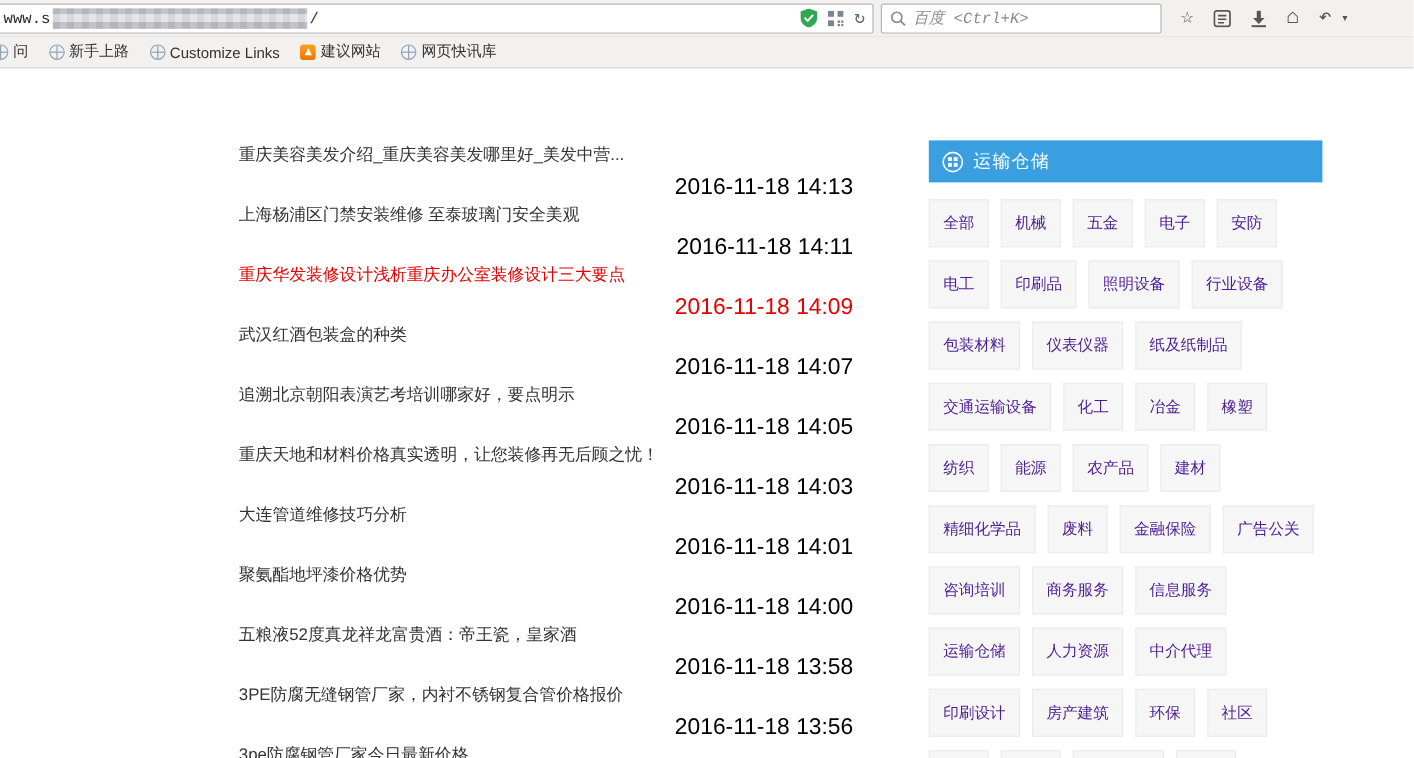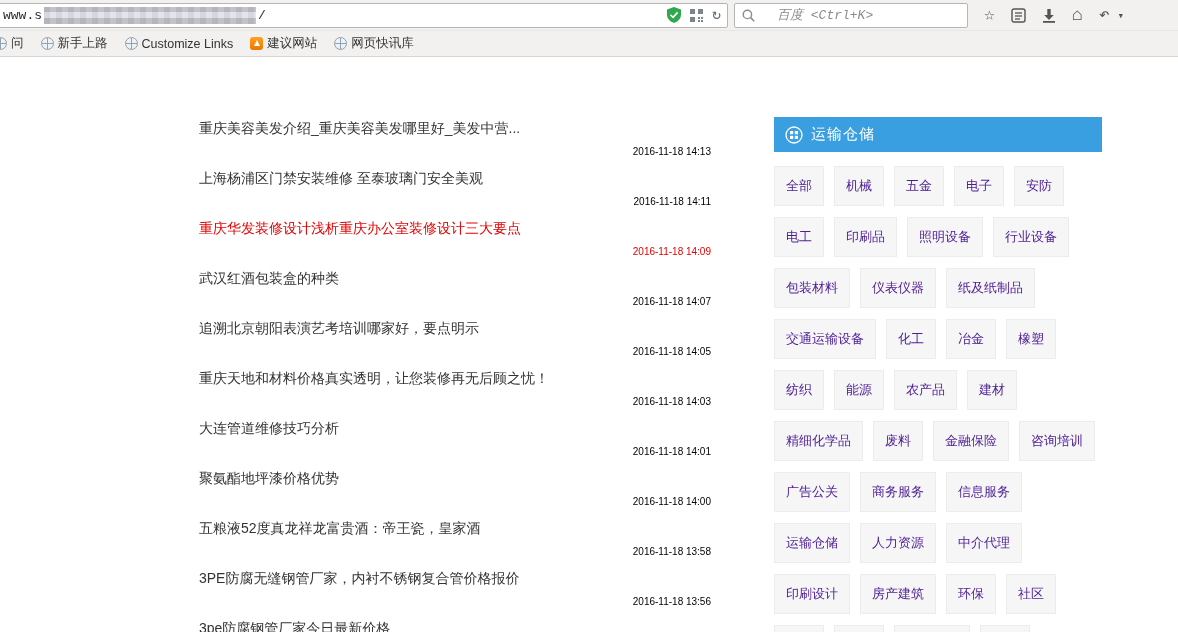--- a/index.html
+++ b/index.html
@@ -15,21 +15,21 @@
   .url-text { font-size:13px; color:#2b2b2b; white-space:nowrap; }
   .mosaic { width:212px; height:17px; margin:0 2px; flex:none;
     background-image:
       repeating-linear-gradient(0deg, rgba(150,150,158,.45) 0 6px, rgba(225,225,230,.45) 6px 12px),
       repeating-linear-gradient(90deg, #cdd0d6 0 6px, #e6e8ec 6px 12px); }
   .url-icons { margin-left:auto; display:flex; align-items:center; gap:9px; }
   .refresh-glyph { font-size:15px; color:#5f6a72; line-height:1; cursor:pointer; }
   .search-field { width:234px; height:25px; background:#fff; border:1px solid #b6b6b6;
     border-radius:2px; margin-left:6px; display:flex; align-items:center; padding:0 7px; }
   .search-field input { border:none; outline:none; width:100%; font-size:13px;
-    font-family:inherit; background:transparent; margin-left:22px; }
+    font-family:inherit; background:transparent; margin-left:6px; }
   .search-field input::placeholder { font-style:italic; color:#8a8a8a; }
   .toolbar-icons { display:flex; align-items:center; gap:16px; margin-left:16px; color:#555; }
   .tb-glyph { font-size:18px; line-height:1; color:#555; cursor:pointer; }
   .tb-caret { font-size:11px; color:#555; margin-left:-8px; cursor:pointer; }
 
   .bookmarks-row { height:26px; display:flex; align-items:center; gap:17px;
     padding-left:0; margin-left:-6px; border-top:1px solid #e8e6e4; }
   .bookmark { display:flex; align-items:center; font-size:12.5px; color:#333; cursor:pointer; }
   .bm-ico { width:13px; height:13px; display:inline-block; margin-right:4px; flex:none; }
   .bm-ico.globe { border-radius:50%; border:1px solid #93a2b0;
@@ -41,21 +41,21 @@
     background:linear-gradient(180deg,#ffa21f,#ef7400); }
   .bm-ico.suggest::after { content:""; position:absolute; left:3.5px; top:3px;
     border-left:3px solid transparent; border-right:3px solid transparent;
     border-bottom:6px solid #fff; }
 
   
   .article-list { position:absolute; left:186px; top:114px; width:525px; list-style:none; }
   .article-row { position:relative; height:50px; }
   .article-title { position:absolute; left:13px; top:6px; font-size:14px; color:#333;
     text-decoration:none; white-space:nowrap; cursor:pointer; }
-  .article-date { position:absolute; right:0; top:32px; font-size:10px; color:#000;margin-left:10px; }
+  .article-date { position:absolute; right:0; top:32px; font-size:19px; color:#000;margin-left:10px; }
   .article-row.hot .article-title, .article-row.hot .article-date { color:#e60000; }
 
   .sidebar { position:absolute; left:774px; top:117px; width:328px; }
   .sidebar-header { height:35px; background:#3a9fe0; color:#fff; display:flex;
     align-items:center; padding-left:11px; }
   .sidebar-header .hd-ico { display:inline-flex; margin-right:8px; }
   .sidebar-title { font-size:15px; letter-spacing:1px; }
   .cat-wrap { display:flex; flex-wrap:wrap; gap:11px 10px; padding-top:14px; }
   .cat { display:inline-block; background:#f6f6f6; border:1px solid #ececec;
     color:#4c1d95; font-size:13px; padding:10px 11px; text-decoration:none;
@@ -226,22 +226,22 @@
       <a class="cat">化工</a>
       <a class="cat">冶金</a>
       <a class="cat">橡塑</a>
       <a class="cat">纺织</a>
       <a class="cat">能源</a>
       <a class="cat">农产品</a>
       <a class="cat">建材</a>
       <a class="cat">精细化学品</a>
       <a class="cat">废料</a>
       <a class="cat">金融保险</a>
+      <a class="cat">广告公关</a>
       <a class="cat">咨询培训</a>
-      <a class="cat">广告公关</a>
       <a class="cat">商务服务</a>
       <a class="cat">信息服务</a>
       <a class="cat">运输仓储</a>
       <a class="cat">人力资源</a>
       <a class="cat">中介代理</a>
       <a class="cat">印刷设计</a>
       <a class="cat">房产建筑</a>
       <a class="cat">环保</a>
       <a class="cat">社区</a>
       <a class="cat">家政</a>

